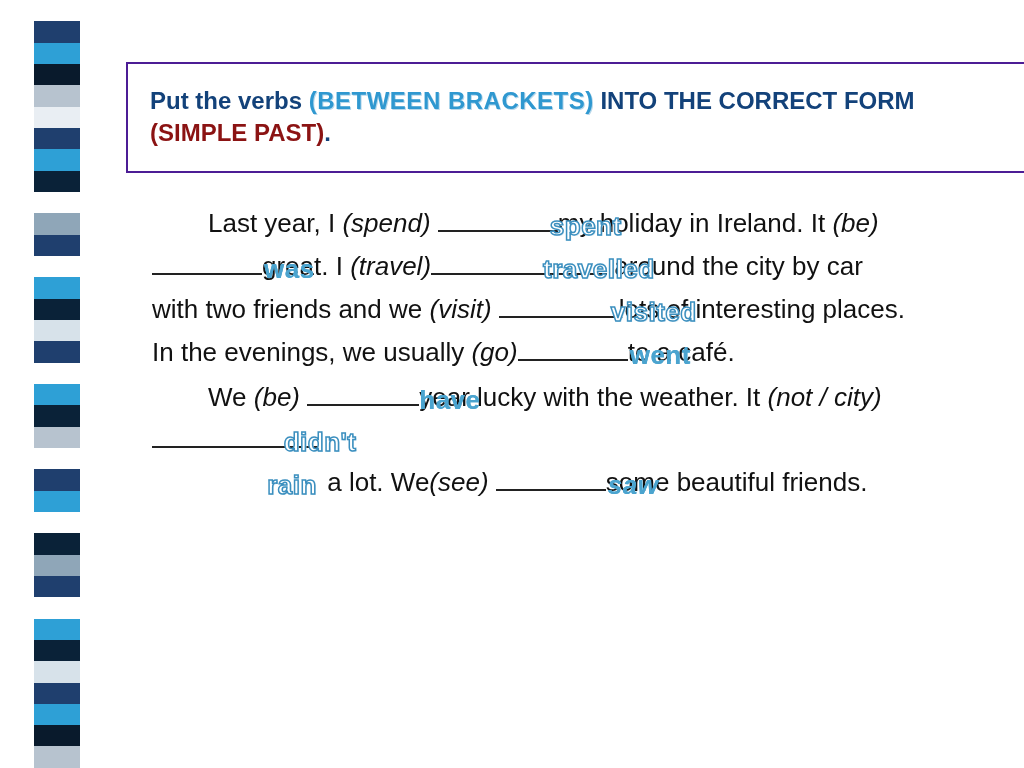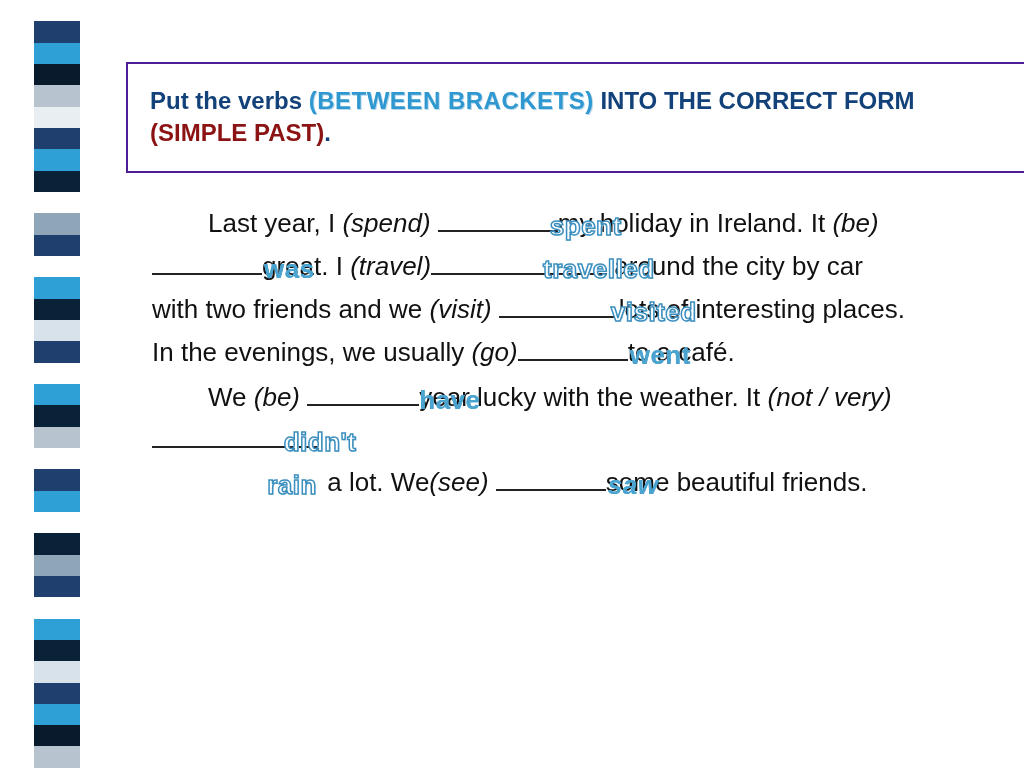--- a/index.html
+++ b/index.html
@@ -134,16 +134,16 @@
 
 <div class="exercise">
   <p>
     <span>Last year, I </span><span class="hint">(spend)</span>
     <span class="blank w1"><span class="ans hollow">spent</span></span><span>my holiday in Ireland. It </span><span class="hint">(be)</span>
     <span class="blank w2"><span class="ans">was</span></span><span>great. I </span><span class="hint">(travel)</span><span class="blank w3"><span class="ans hollow">travelled</span></span><span> around the city by car with two friends and we </span><span class="hint">(visit)</span>
     <span class="blank w4"><span class="ans hollow">visited</span></span><span>lots of interesting places. In the evenings, we usually </span><span class="hint">(go)</span><span class="blank w5"><span class="ans">went</span></span><span>to a café.</span>
   </p>
   <p>
     <span>We </span><span class="hint">(be)</span>
-    <span class="blank w6"><span class="ans">have</span></span><span>year lucky with the weather. It </span><span class="hint">(not / very)</span><span class="blank w7"><span class="ans hollow">didn't rain</span></span><span> a lot. We</span><span class="hint">(see)</span>
+    <span class="blank w6"><span class="ans">have</span></span><span>year lucky with the weather. It </span><span class="hint">(not / city)</span><span class="blank w7"><span class="ans hollow">didn't rain</span></span><span> a lot. We</span><span class="hint">(see)</span>
     <span class="blank w8"><span class="ans">saw</span></span><span>some beautiful friends.</span>
   </p>
 </div>
 
 </body></html>

